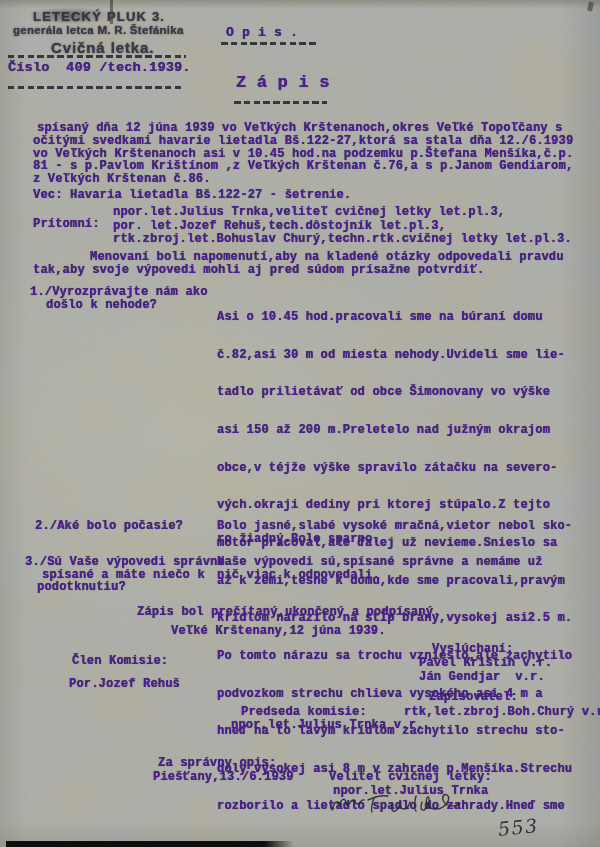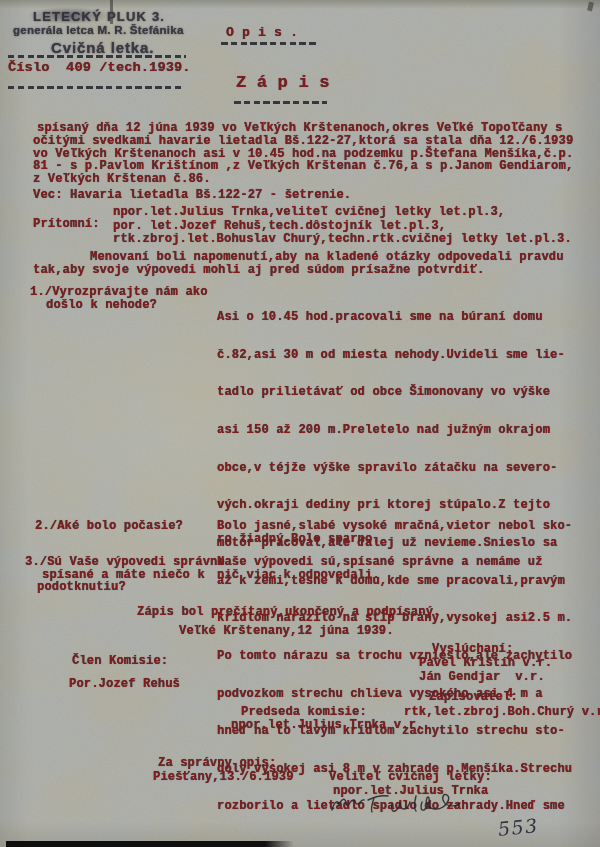--- a/index.html
+++ b/index.html
@@ -1,19 +1,19 @@
 <!DOCTYPE html>
 <html><head>
 <meta charset="utf-8">
 <style>
   html,body{margin:0;padding:0;}
   body{width:600px;height:847px;position:relative;overflow:hidden;background:#b3ae96;}
   .layer{position:absolute;inset:0;}
   .tw{position:absolute;font-family:"Liberation Mono","DejaVu Sans Mono",monospace;
-      font-size:12px;line-height:12.55px;font-weight:700;color:#7f1d1d;
+      font-size:12px;line-height:12.55px;font-weight:700;color:#4c1d95;
       letter-spacing:0.2px;white-space:pre;
       text-shadow:0 0 .7px rgba(43,43,51,.9),.5px .3px .6px rgba(43,43,51,.35);}
   .stamp{position:absolute;font-family:"Liberation Sans","DejaVu Sans",sans-serif;font-weight:700;
       color:#3a3a44;white-space:pre;
       text-shadow:0 0 1px rgba(55,55,66,.95),0 0 2.5px rgba(55,55,66,.4);}
   .dash{position:absolute;height:2.6px;opacity:.92;
       background:repeating-linear-gradient(90deg,#2c2c35 0,#2c2c35 6.5px,transparent 6.5px,transparent 9.8px);}
   .shade{position:absolute;inset:0;pointer-events:none;
       background:
         radial-gradient(ellipse 420px 300px at 180px 430px, rgba(214,205,166,.18), rgba(214,205,166,0) 70%),
@@ -107,21 +107,21 @@
 <div class="tw" style="left:217px;top:520px;">Bolo jasné,slabé vysoké mračná,vietor nebol sko-</div>
 <div class="tw" style="left:217px;top:532.5px;">ro žiadný.Bolo sparno.</div>
 
 <div class="tw" style="left:25px;top:556px;">3./Sú Vaše výpovedi správne</div>
 <div class="tw" style="left:42px;top:568.5px;">spísané a máte niečo k</div>
 <div class="tw" style="left:37px;top:581px;">podotknutiu?</div>
 <div class="tw" style="left:217px;top:556px;">Naše výpovedi sú,spísané správne a nemáme už</div>
 <div class="tw" style="left:217px;top:568.5px;">nič viac k odpovedali.</div>
 
 <div class="tw" style="left:137px;top:606px;">Zápis bol prečítaný,ukončený a podpísaný.</div>
-<div class="tw" style="left:179px;top:624.5px;">Veľké Krštenany,12 júna 1939.</div>
+<div class="tw" style="left:171px;top:624.5px;">Veľké Krštenany,12 júna 1939.</div>
 
 <div class="tw" style="left:432px;top:643px;text-align:center;">Vyslúchaní:</div>
 <div class="tw" style="left:419px;top:657px;">Pavel Krištín v.r.</div>
 <div class="tw" style="left:419px;top:671px;">Ján Gendjar  v.r.</div>
 
 <div class="tw" style="left:72px;top:655px;">Člen Komisie:</div>
 <div class="tw" style="left:69px;top:678px;">Por.Jozef Rehuš</div>
 
 <div class="tw" style="left:429px;top:691px;">Zapisovatel:</div>
 <div class="tw" style="left:241px;top:705.5px;">Predseda komisie:</div>

